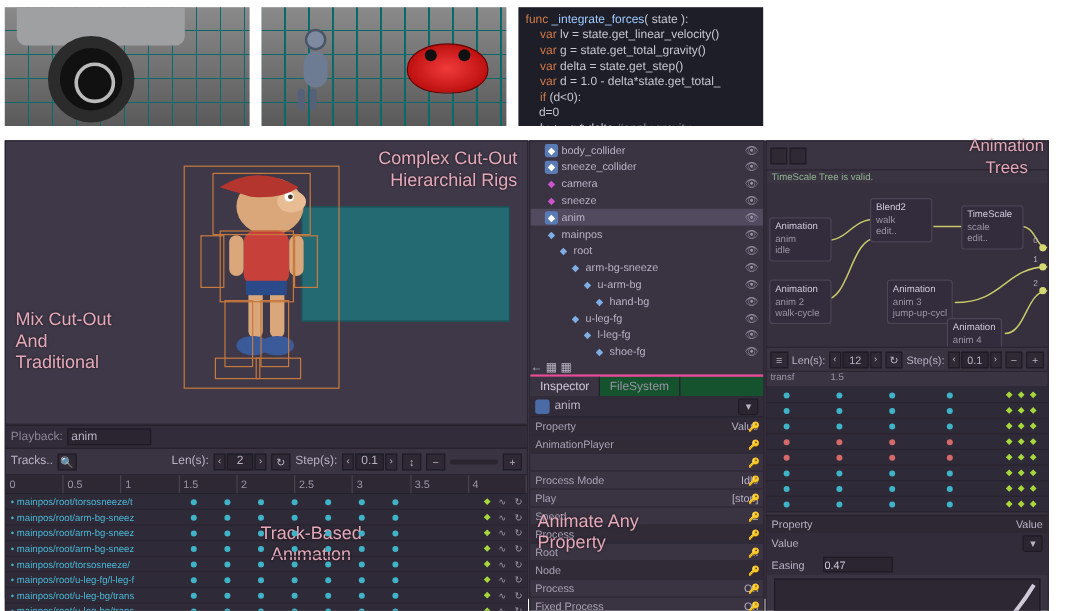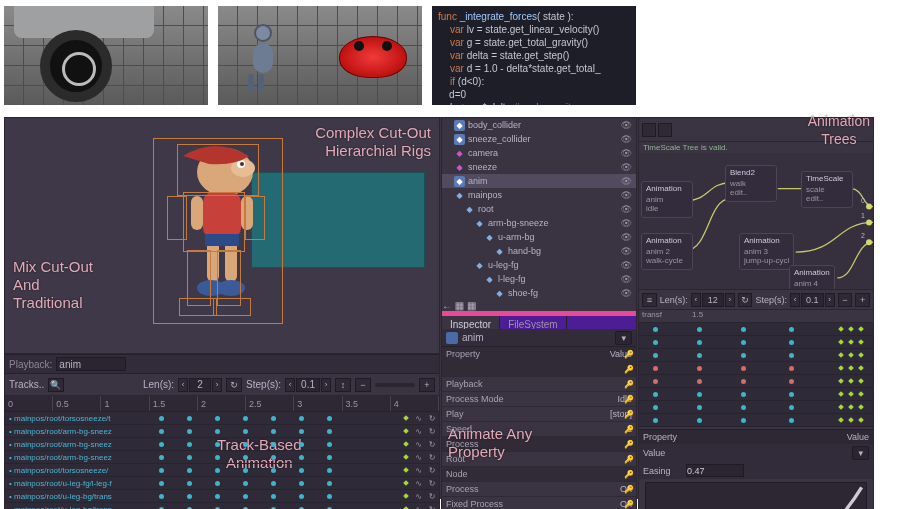--- a/index.html
+++ b/index.html
@@ -49,21 +49,21 @@
   .ibtn{width:16px;height:14px;background:#2e2935;border:1px solid #1f1b26;display:flex;align-items:center;justify-content:center;color:#b8b2c4;font-size:9px}
   .scn{overflow:hidden}
   .scn .row{height:14px;display:flex;align-items:center;padding:0 2px;font-size:9px;color:#b8b2c4;position:relative}
   .scn .row.sel{background:#524a5e}
   .scn .row .eye{position:absolute;right:4px;color:#9a94a5}
   .scn .row .ic{width:11px;height:11px;margin-right:3px;display:inline-flex;align-items:center;justify-content:center;font-size:8px}
   .scn .row .ic.node{color:#fff;background:#5a7bb5;border-radius:2px}
   .scn .row .ic.cam{color:#c5c}
   .scn .row .ic.p2d{color:#7eaee4}
   .scn .row .ic.spr{color:#7eaee4}
-  .tabs{height:18px;display:flex;background:#4c1d95;border-top:5px solid #ec4899}
+  .tabs{height:18px;display:flex;background:#14532d;border-top:2px solid #ec4899}
   .tabs div{padding:3px 8px;font-size:10px;color:#9a94a5;border-right:1px solid #25212c}
   .tabs div.act{background:#3a3442;color:#cfc9db}
   .insp .hrow{height:15px;display:flex;align-items:center;font-size:9px;padding:0 4px;border-bottom:1px solid #2e2935;position:relative}
   .insp .hrow .k{color:#a8a2b4;flex:1}
   .insp .hrow .v{color:#b8b2c4}
   .insp .hrow.sec{background:#312b38;color:#9a94a5}
   .insp .hdr{height:18px;background:#322c3a;display:flex;align-items:center;padding:0 4px;font-size:10px;border-bottom:1px solid #25212c}
   .insp .hdr .ic{width:12px;height:12px;background:#4a6ba5;border-radius:2px;margin-right:4px}
   .right .top{height:24px;display:flex;align-items:center;padding:0 3px;gap:2px;border-bottom:1px solid #2a2530}
   .right .top .b{width:14px;height:14px;background:#2e2935;border:1px solid #1f1b26}
@@ -419,25 +419,25 @@
         <span>anim</span>
         <span class="pill">▾</span>
       </div>
       <div id="insp">
           <div class="hrow sec">
             <span class="k">Property</span>
             <span class="v">Value</span>
             <span style="position:absolute;right:2px;color:#888;font-size:8px">🔑</span>
           </div>
           <div class="hrow sec">
+            <span class="k">AnimationPlayer</span>
             <span class="v"></span>
             <span style="position:absolute;right:2px;color:#888;font-size:8px">🔑</span>
           </div>
           <div class="hrow">
-            <span class="k">Playback</span>
             <span class="v"></span>
             <span style="position:absolute;right:2px;color:#888;font-size:8px">🔑</span>
           </div>
           <div class="hrow">
             <span class="k">Process Mode</span>
             <span class="v">Idle</span>
             <span style="position:absolute;right:2px;color:#888;font-size:8px">🔑</span>
           </div>
           <div class="hrow">
             <span class="k">Play</span>

